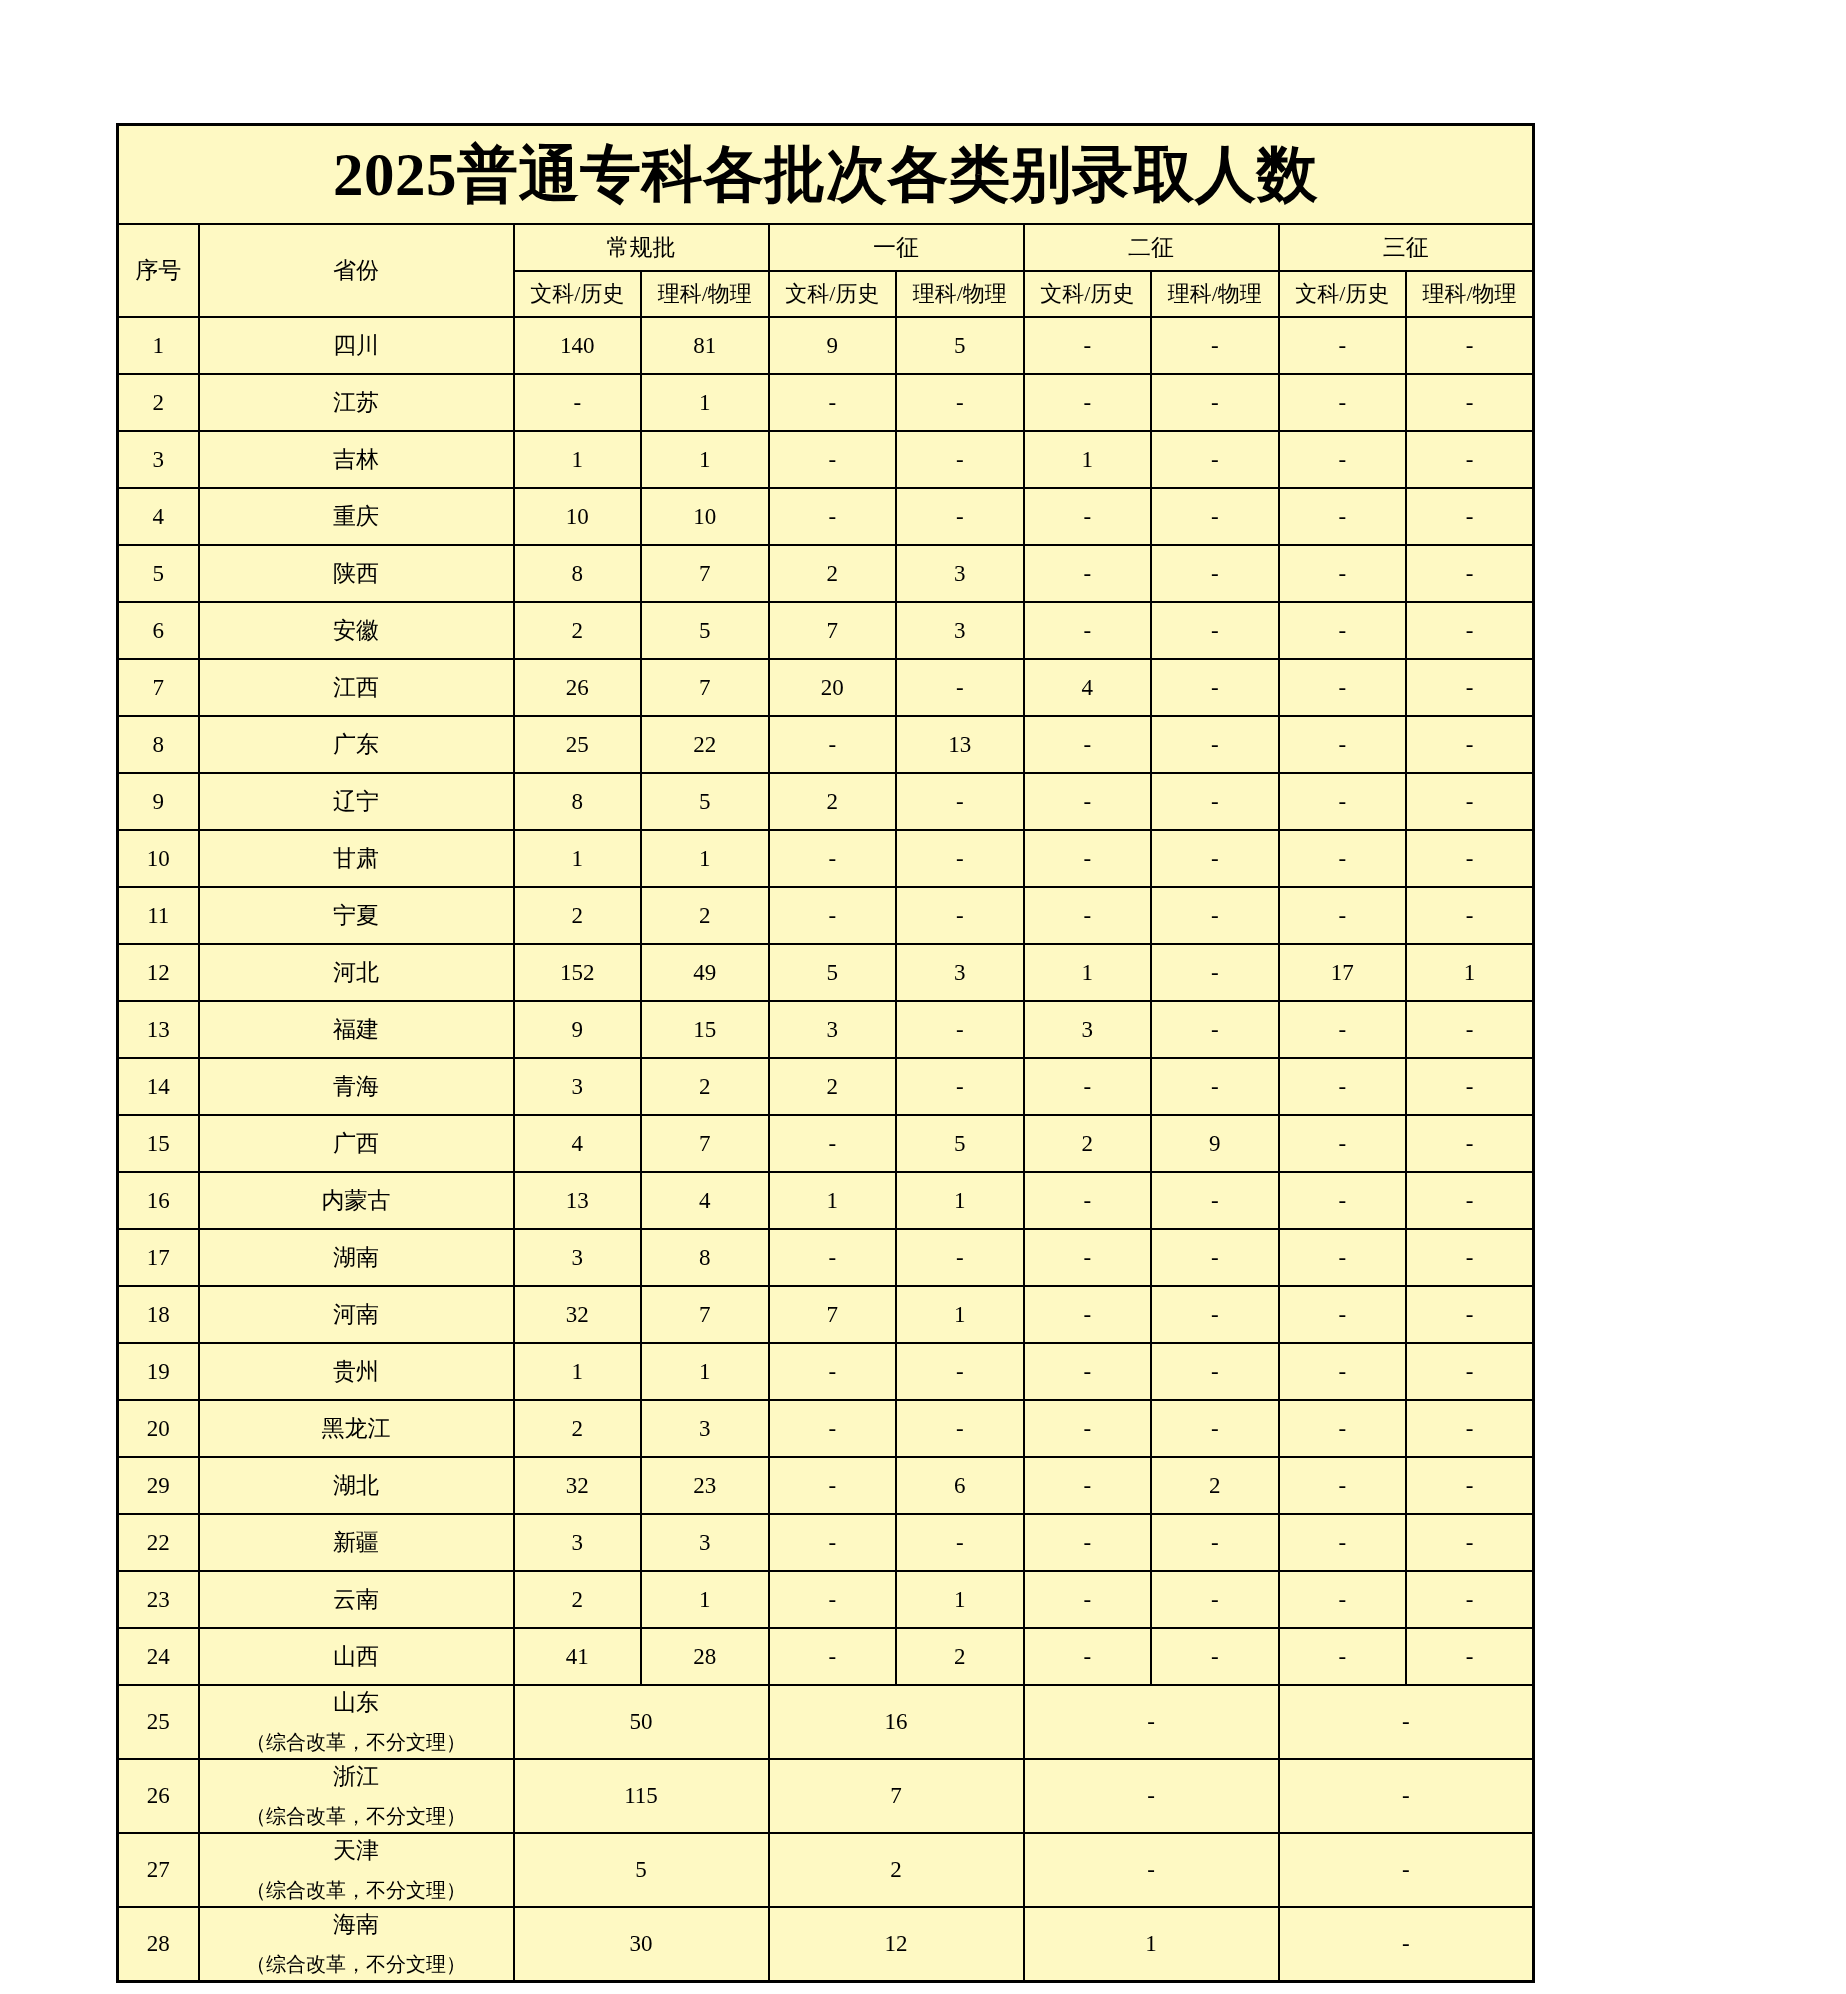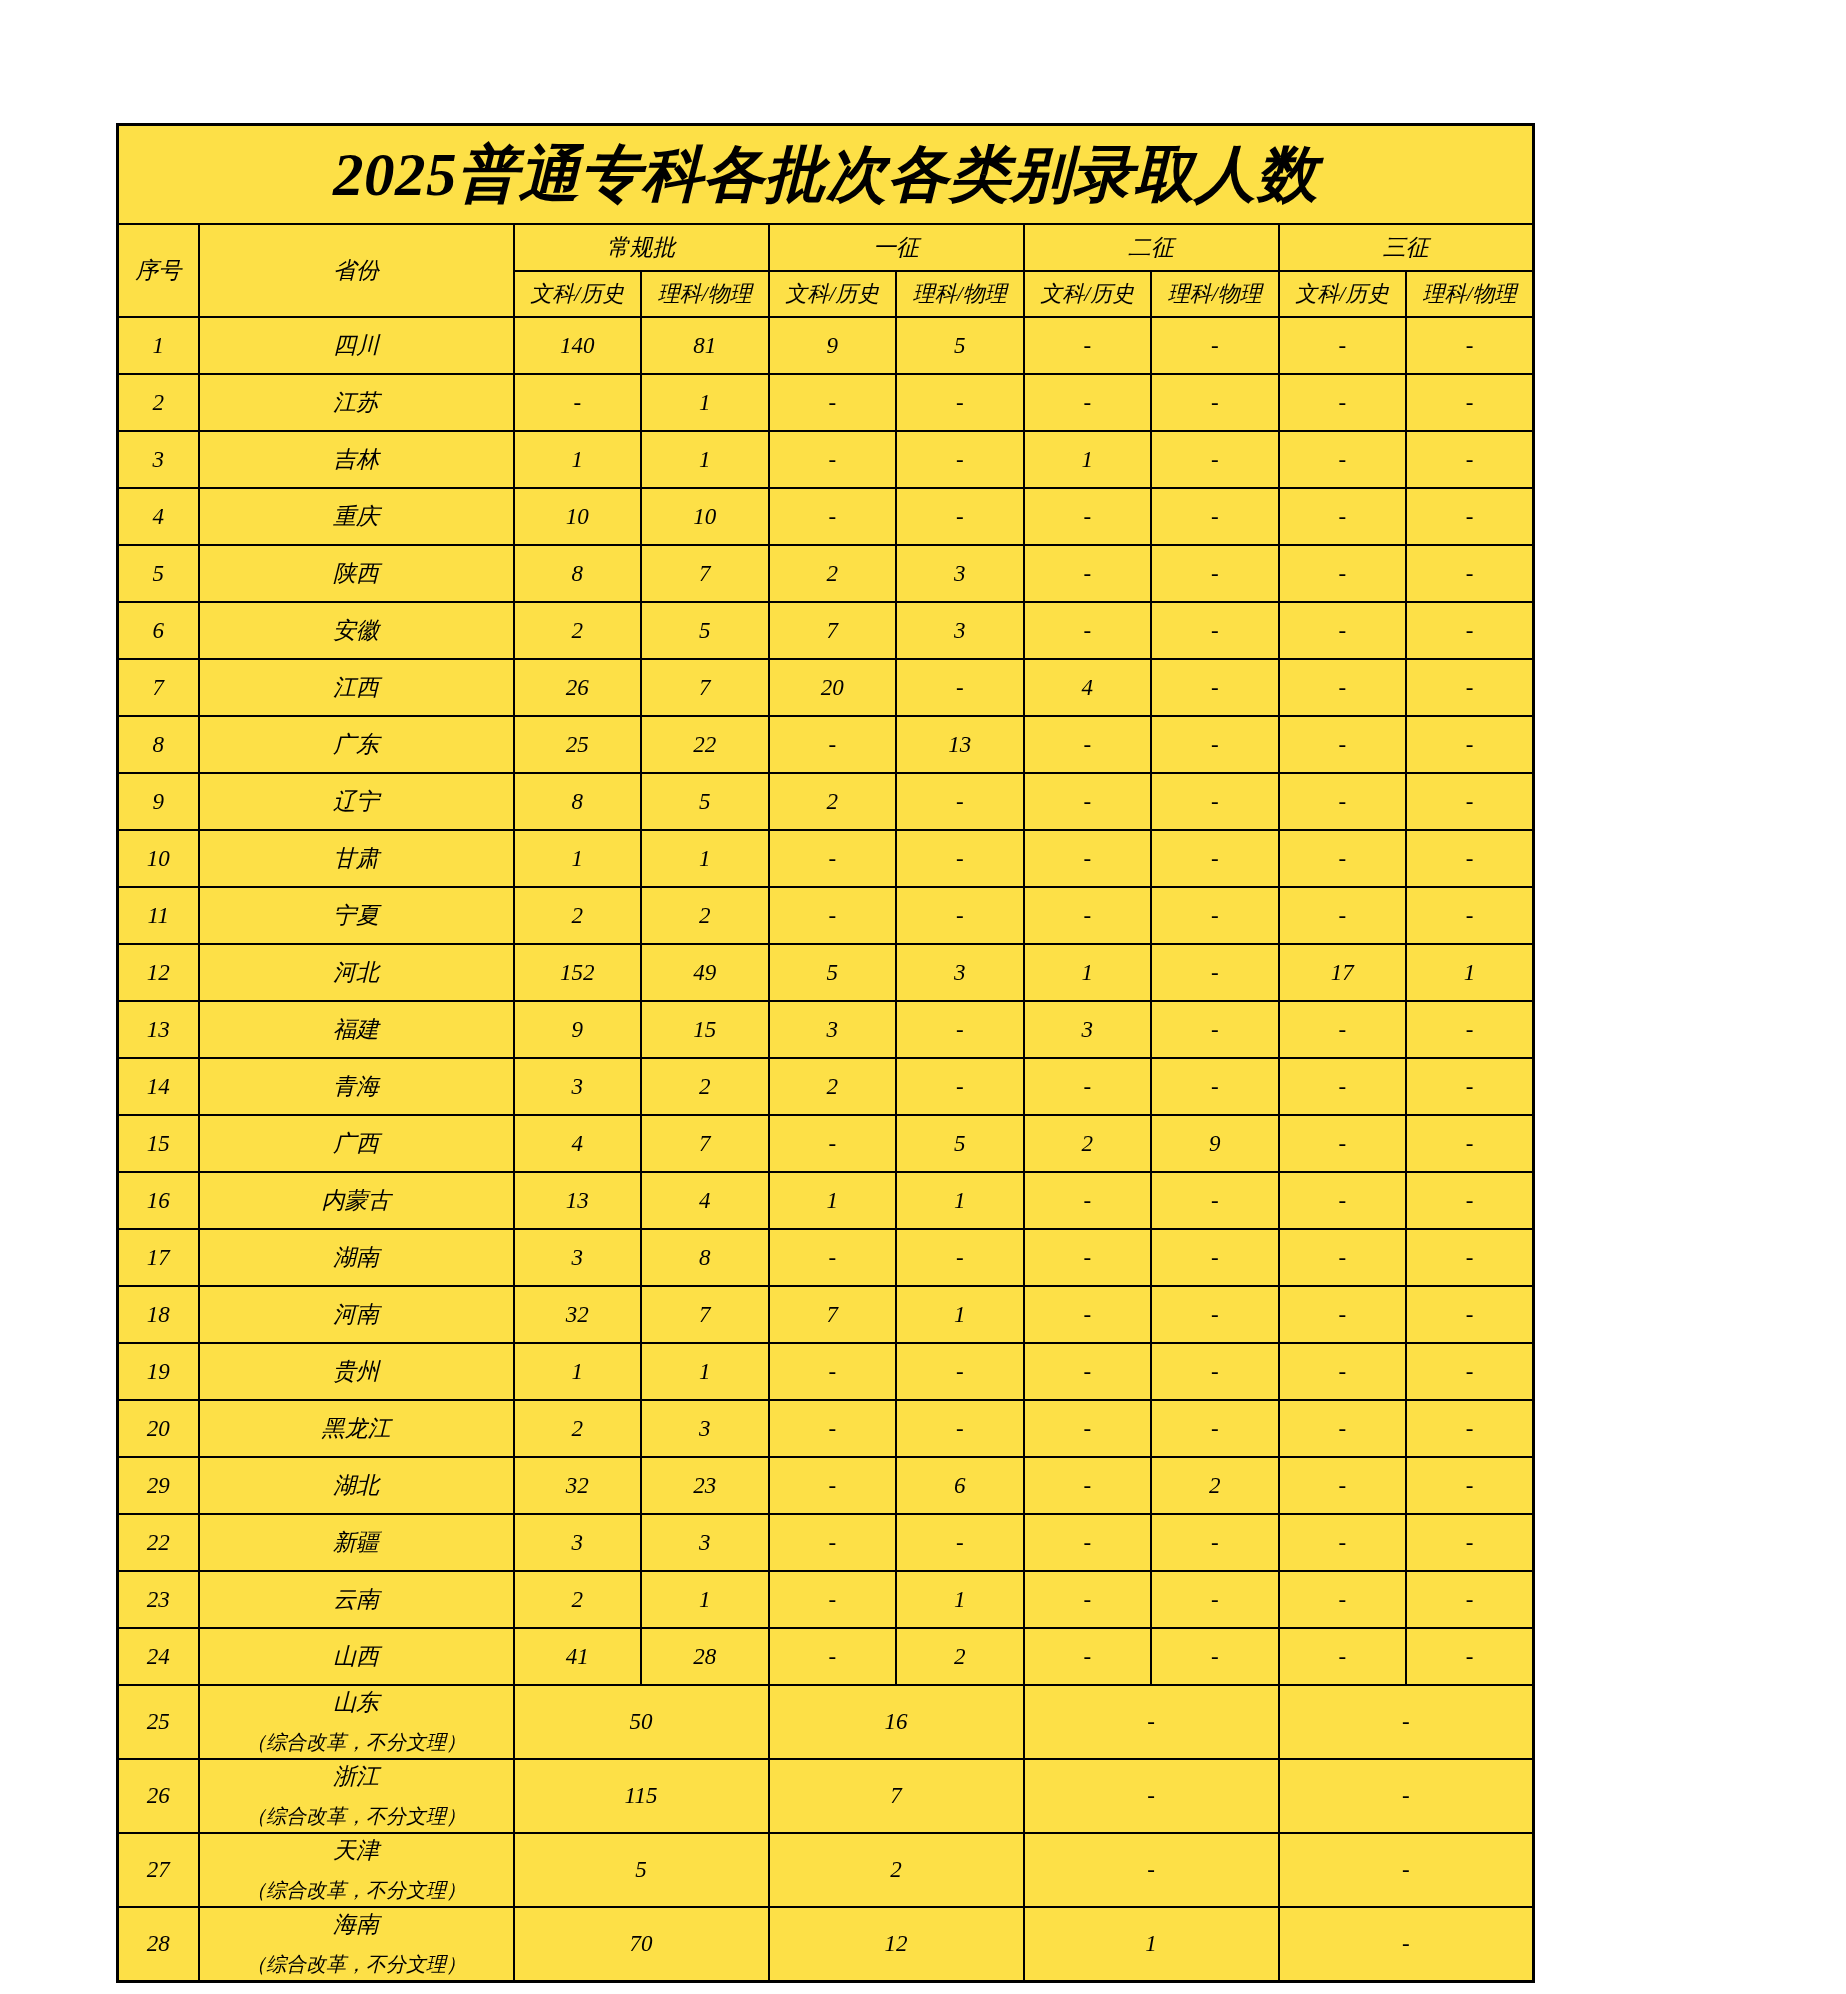--- a/index.html
+++ b/index.html
@@ -7,22 +7,21 @@
     width:1846px;height:1995px;
     background:#ffffff;color:#000000;
     font-family:"Liberation Serif","DejaVu Serif",serif;
     position:relative;
   }
   table.adm{
     position:absolute;left:116px;top:123px;
     width:1419px;
     border-collapse:collapse;table-layout:fixed;
     border:3.2px solid #000;
-    background:#fde047;
-    font-style:italic;
+    background:#fef9c3;
   }
   col.c-idx{width:81px;}
   col.c-prov{width:315px;}
   td,th{
     border:2.1px solid #000;
     border-top-width:2.6px;border-bottom-width:2.6px;
     text-align:center;vertical-align:middle;
     padding:0;font-weight:normal;overflow:hidden;
   }
   tr.title-row th{
@@ -397,20 +396,20 @@
         <td class="val" colspan="2">2</td>
         <td class="val" colspan="2">-</td>
         <td class="val" colspan="2">-</td>
       </tr>
       <tr class="data-row tall-row">
         <td class="idx">28</td>
         <td class="prov">
           <div class="prov-name">海南</div>
           <div class="prov-note">（综合改革，不分文理）</div>
         </td>
-        <td class="val" colspan="2">70</td>
+        <td class="val" colspan="2">30</td>
         <td class="val" colspan="2">12</td>
         <td class="val" colspan="2">1</td>
         <td class="val" colspan="2">-</td>
       </tr>
     </tbody>
 </table>
 
 
 </body></html>

